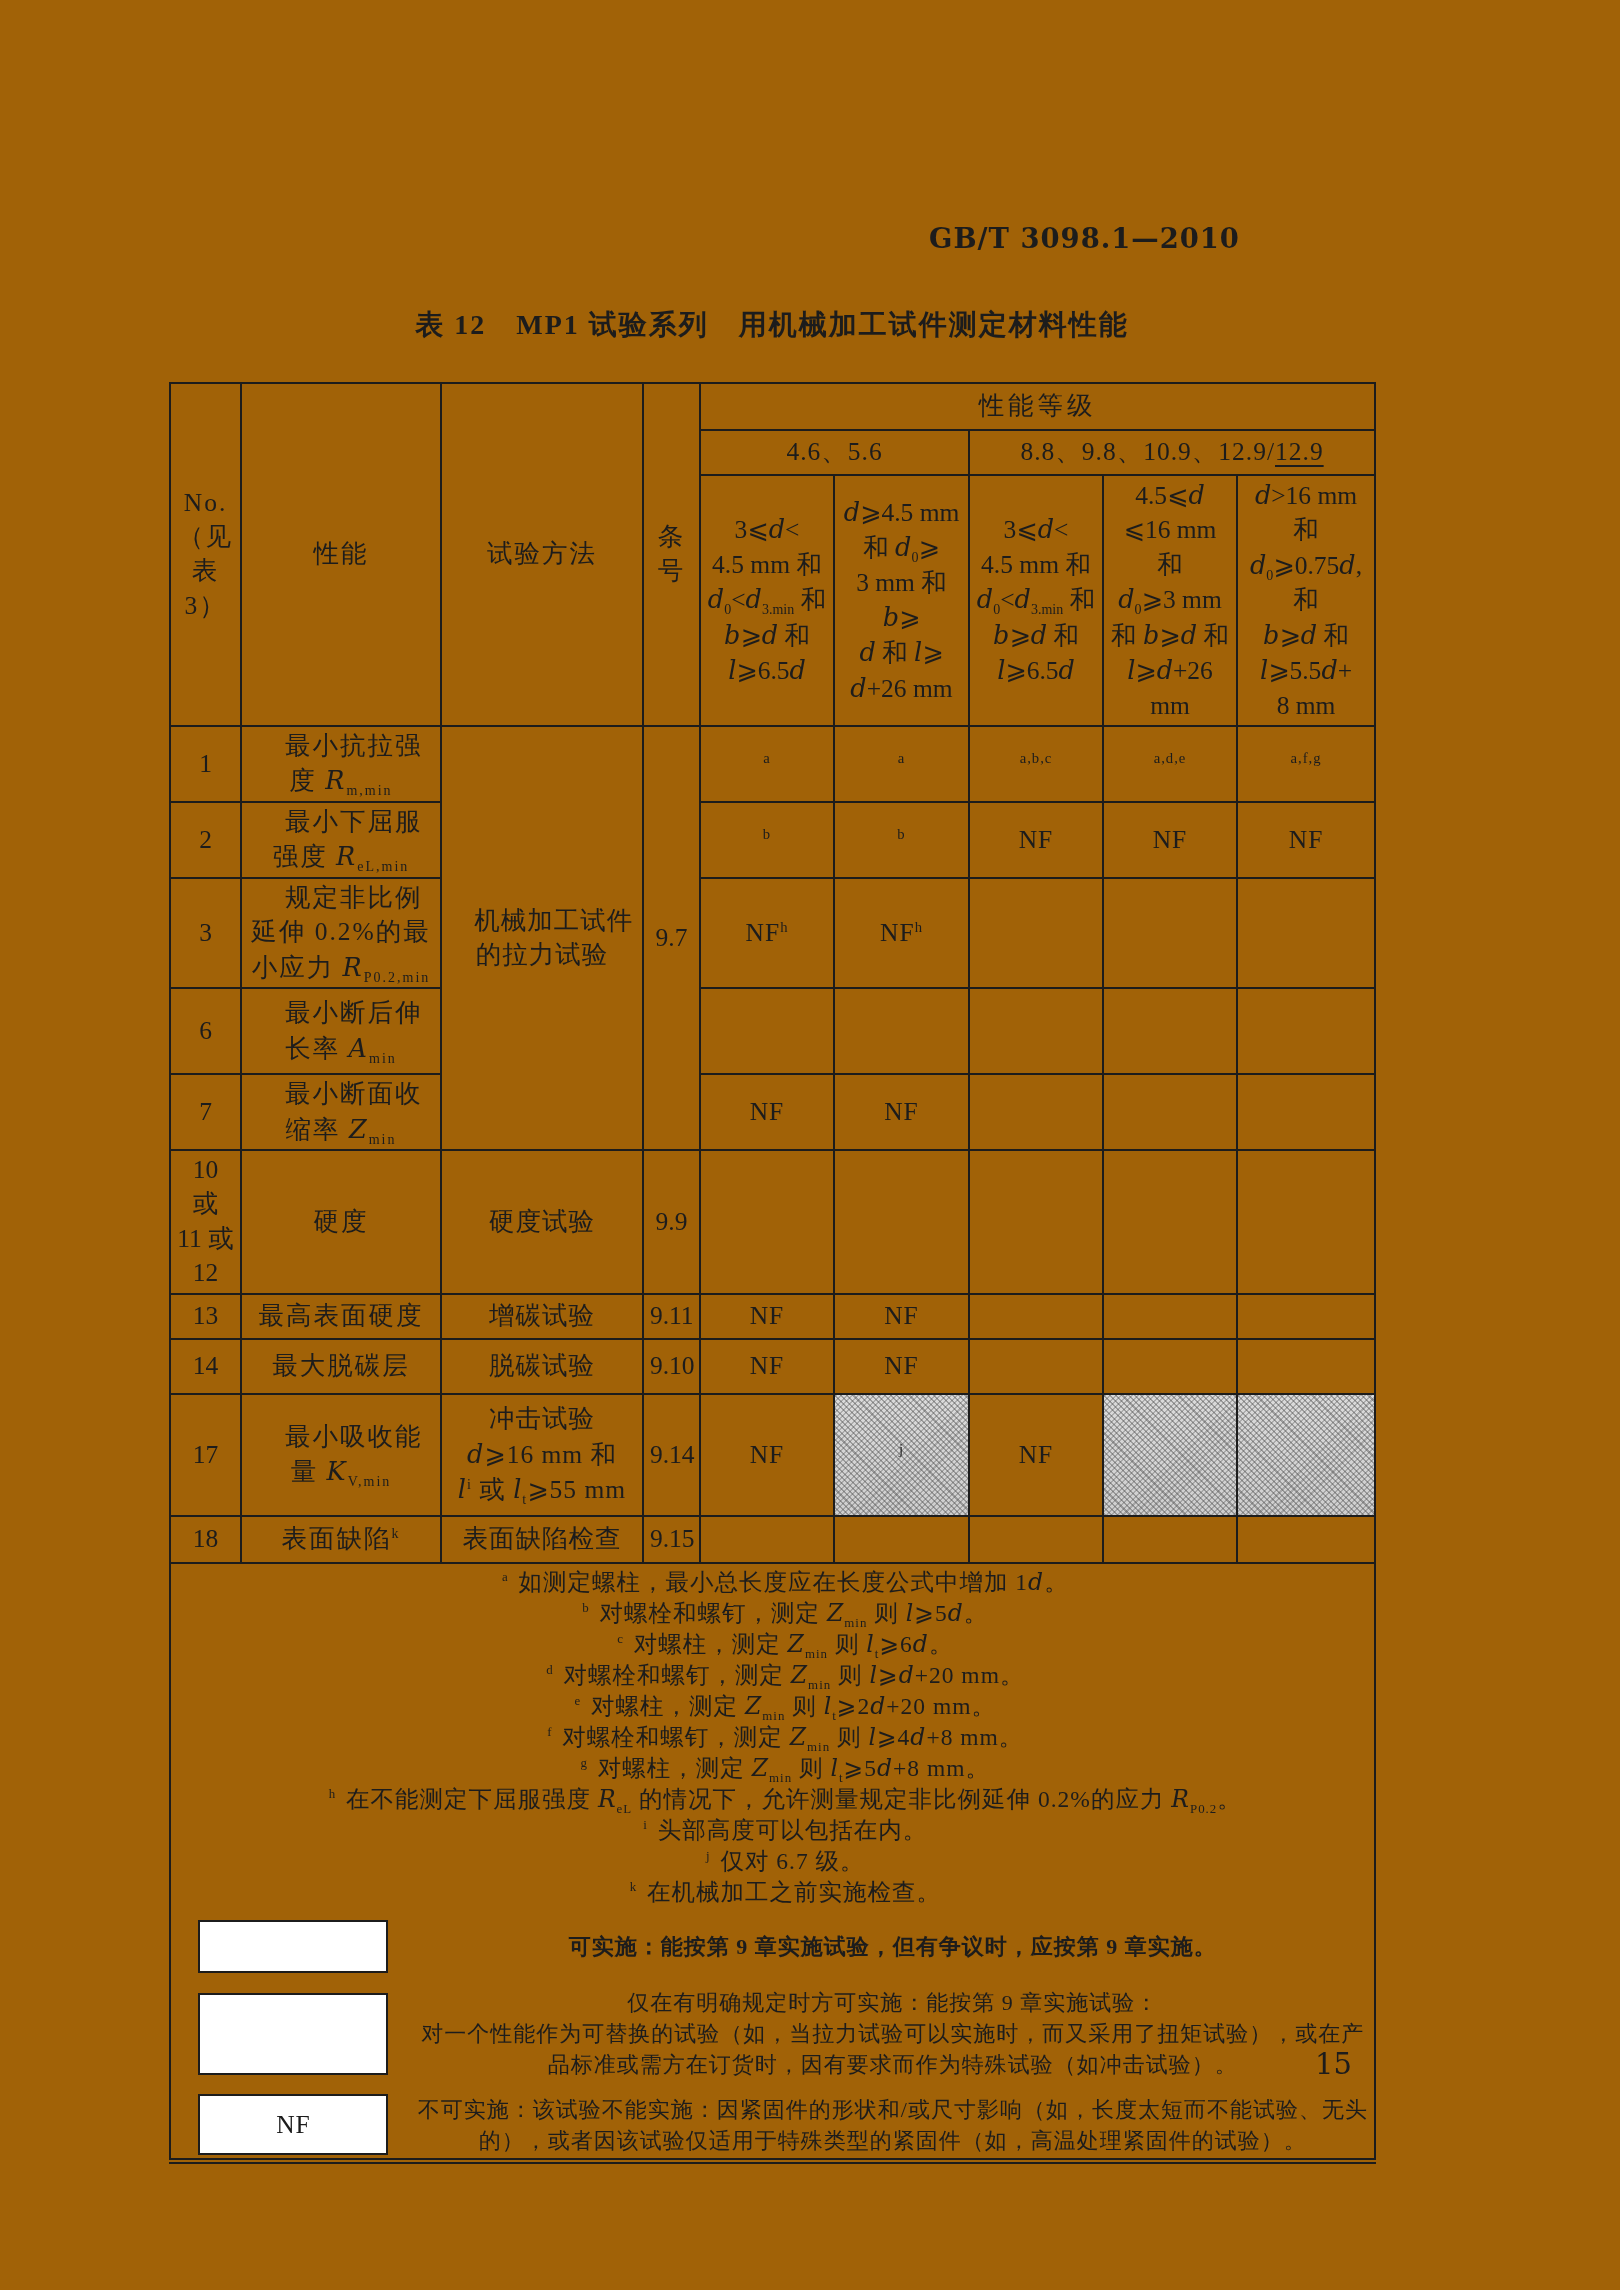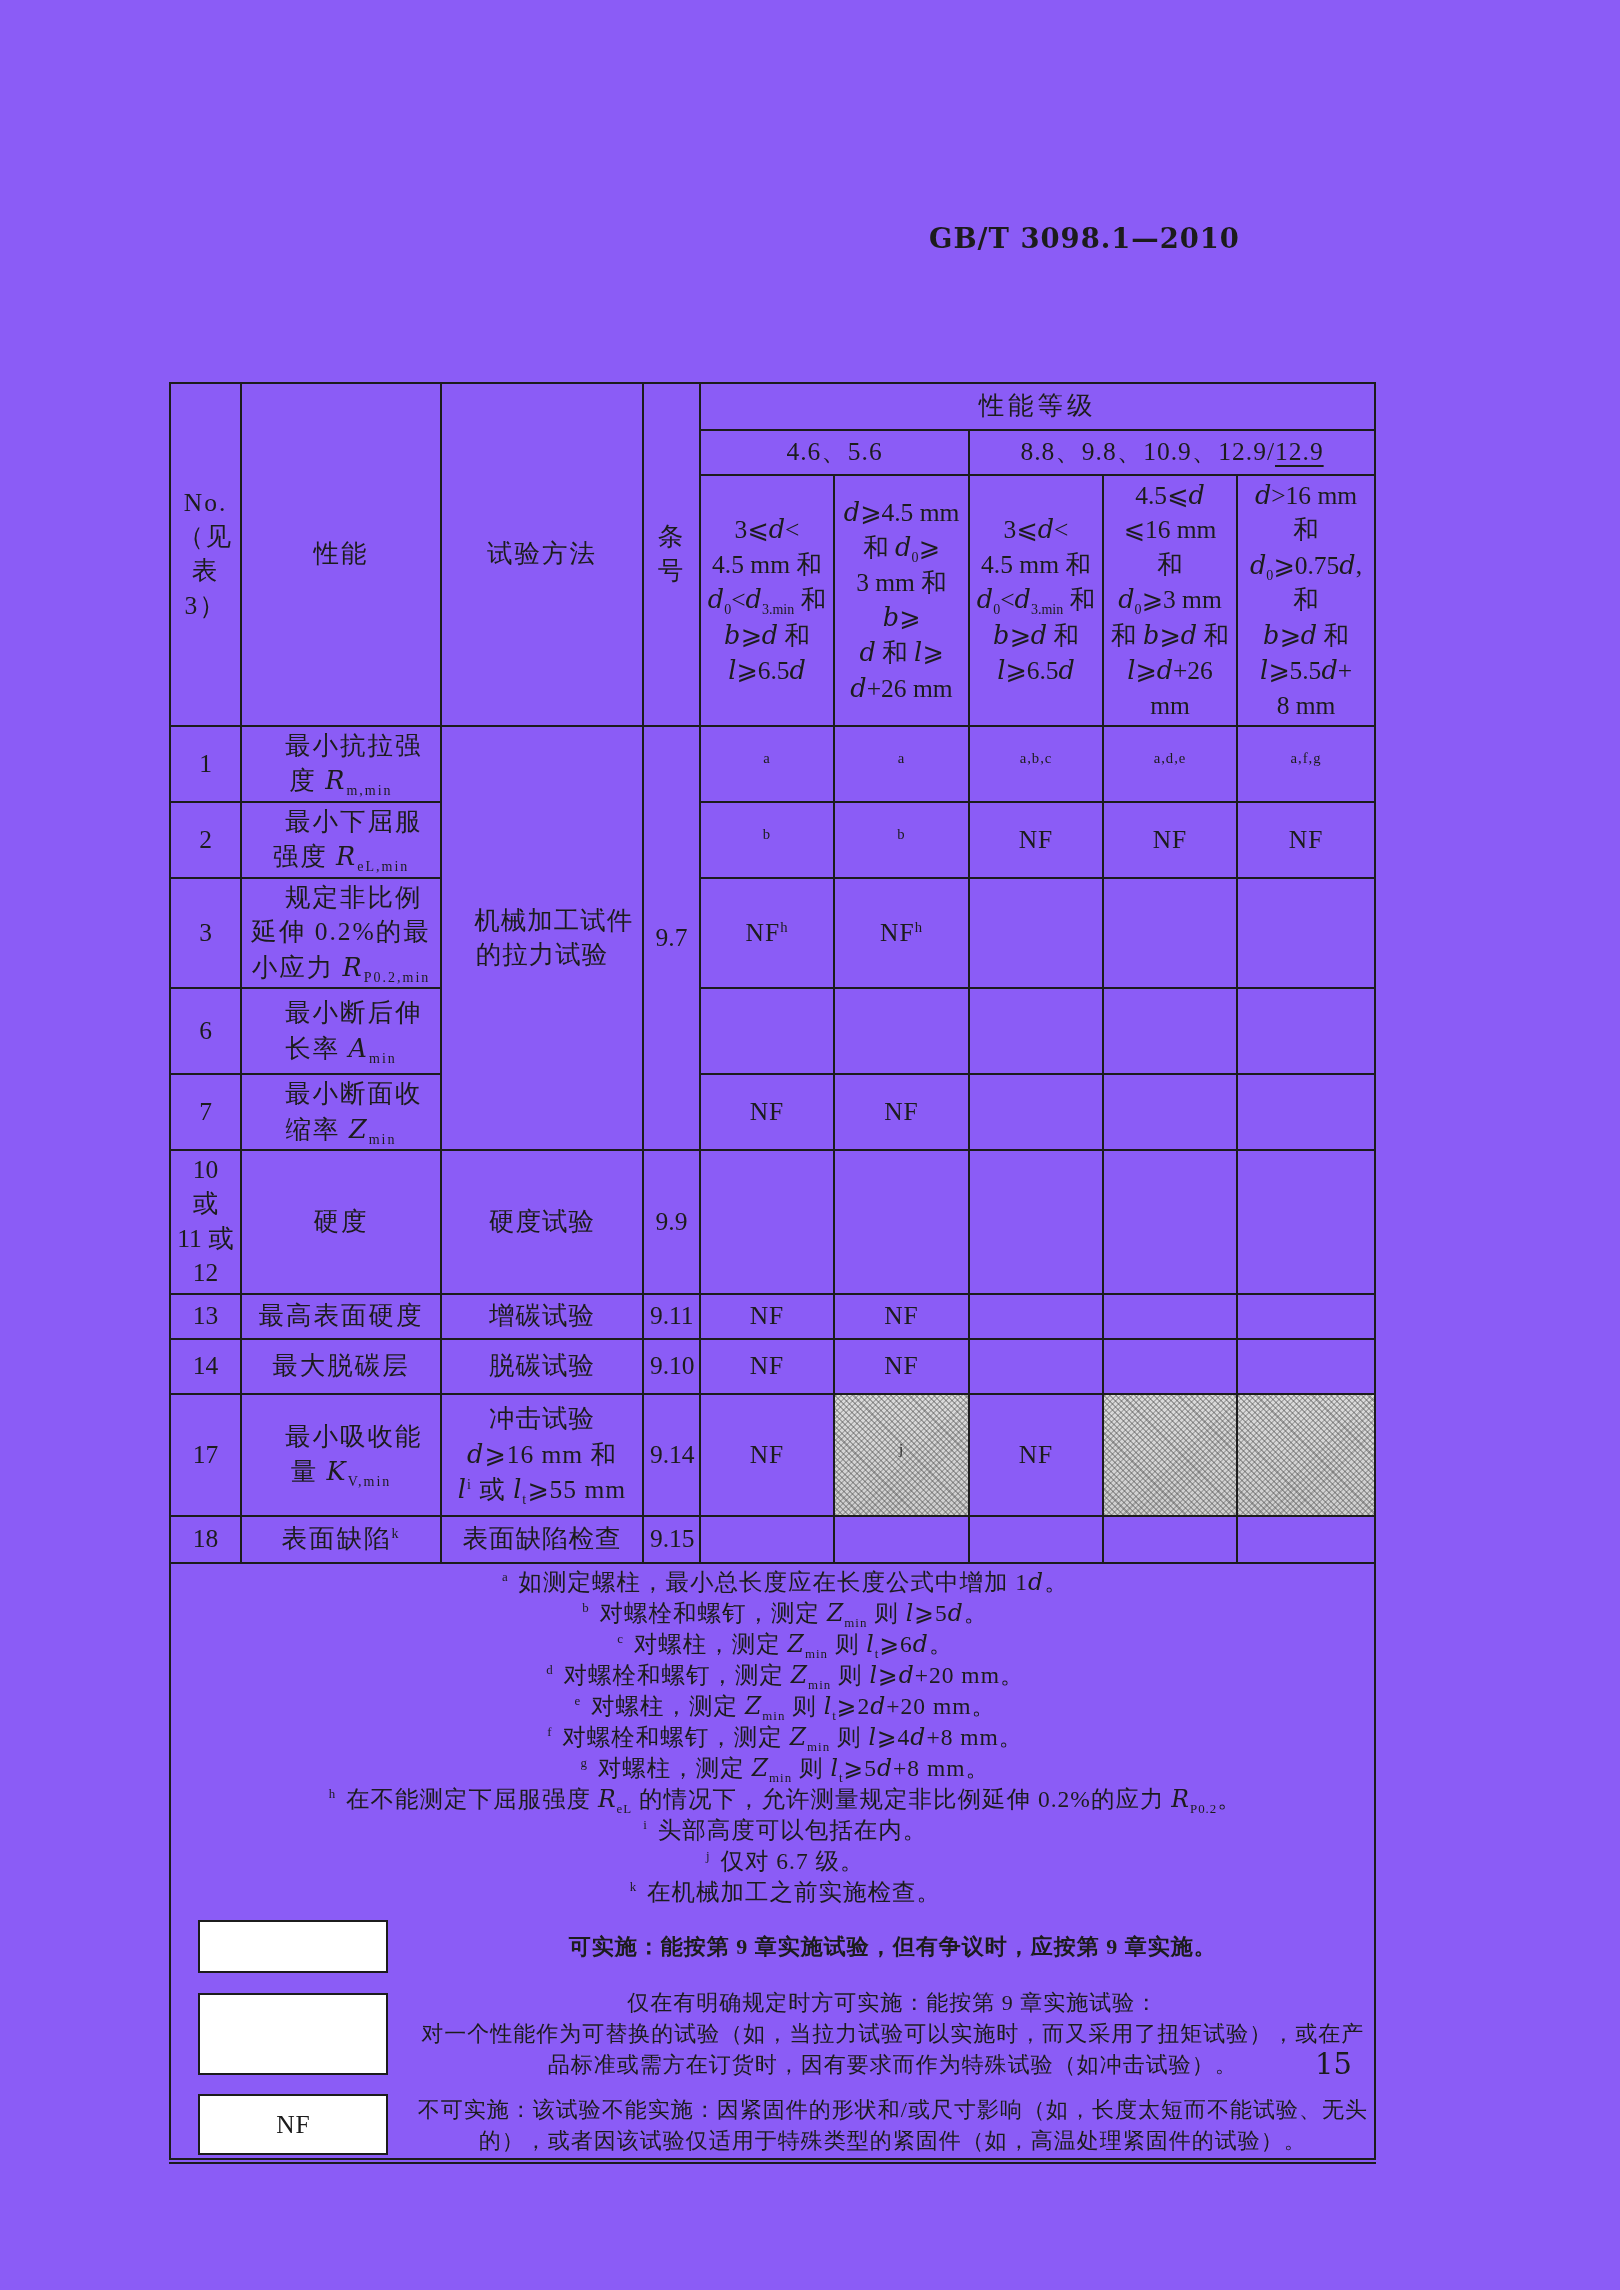--- a/index.html
+++ b/index.html
@@ -1,19 +1,19 @@
 <!DOCTYPE html>
 <html><head>
 <meta charset="utf-8">
 <style>
   html,body{margin:0;padding:0;background:#e8e8e8;}
   .page{
     position:relative;
     width:1620px;height:2291px;
-    background:#8b5cf6;
+    background:#a16207;
     font-family:"Liberation Serif","DejaVu Serif","DejaVu Sans",serif;
     color:#1c1c1c;
     overflow:hidden;
   }
   .hdr-right{
     position:absolute;left:929px;top:222px;
     font-size:27.4px;font-weight:bold;letter-spacing:1px;
     font-family:"DejaVu Serif","Liberation Serif",serif;
   }
   .tbl-title{
@@ -92,20 +92,21 @@
     font-family:"DejaVu Serif","Liberation Serif",serif;
   }
 </style>
 </head>
 <body>
 
 <div class="page">
 
   <div class="hdr-right">GB/T 3098.1—2010</div>
 
+  <div class="tbl-title">表 12　MP1 试验系列　用机械加工试件测定材料性能</div>
 
   <table class="main">
     <colgroup>
       <col style="width:71px">
         <col style="width:200px">
         <col style="width:202px">
         <col style="width:57px">
       <col style="width:134px">
         <col style="width:135px">
         <col style="width:134px">

